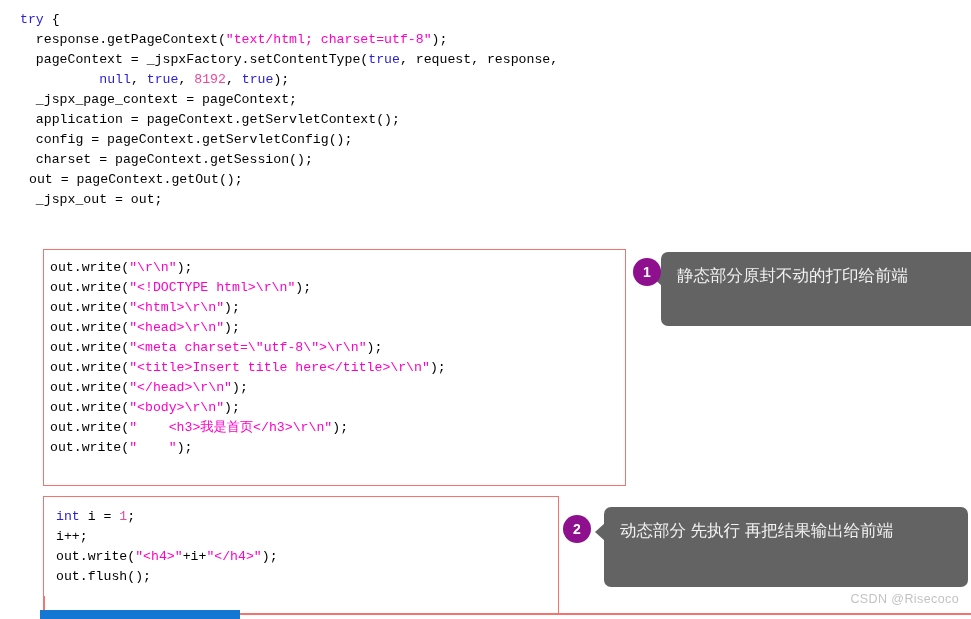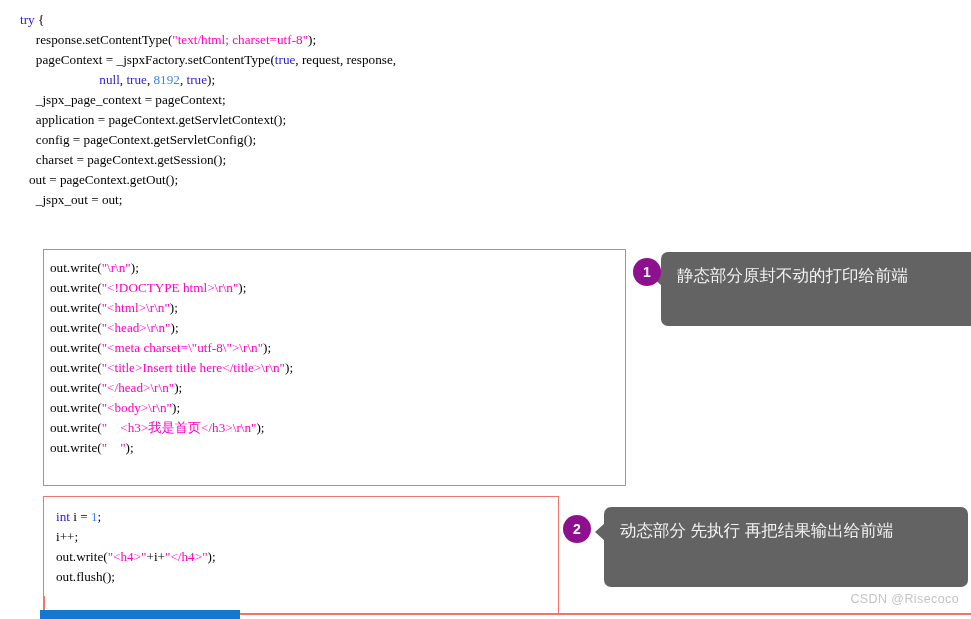--- a/index.html
+++ b/index.html
@@ -22,30 +22,30 @@
     position: absolute;
     left: 0; top: 0;
     width: 971px;
     height: 619px;
   }
 
   .code-line {
     position: absolute;
     left: 0;
     white-space: pre;
-    font-family: Liberation Serif, serif;
+    font-family: Liberation Mono, monospace;
     font-size: 13.2px;
     line-height: 20px;
     color: #000000;
     letter-spacing: 0px;
     text-align: right;
   }
   .tok-kw2  { color: #2b22d6; }
   .tok-str  { color: #ff00c8; }
-  .tok-num  { color: #3b82f6; }
+  .tok-num  { color: #ec4899; }
   .tok-plain{ color: #000000; }
 
   
   .red-box {
     position: absolute;
     border: 1.6px solid #f4736e;
     box-sizing: border-box;
     background: transparent;
     pointer-events: none;
   }
@@ -140,21 +140,21 @@
     z-index: 4;
   }
 </style>
 </head>
 <body>
 
 <div class="code-canvas">
 
   <div id="code-top">
       <div class="code-line" style="left: 20px; top: 10px;"><span class="tok-kw2">try</span><span class="tok-plain"> {</span></div>
-      <div class="code-line" style="left: 35.86px; top: 30px;"><span class="tok-plain">response.setContentType(</span><span class="tok-str">"text/html; charset=utf-8"</span><span class="tok-plain">);</span></div>
+      <div class="code-line" style="left: 35.86px; top: 30px;"><span class="tok-plain">response.getPageContext(</span><span class="tok-str">"text/html; charset=utf-8"</span><span class="tok-plain">);</span></div>
       <div class="code-line" style="left: 35.86px; top: 50px;"><span class="tok-plain">pageContext = _jspxFactory.setContentType(</span><span class="tok-kw2">true</span><span class="tok-plain">, request, response,</span></div>
       <div class="code-line" style="left: 99.3px; top: 70px;"><span class="tok-kw2">null</span><span class="tok-plain">, </span><span class="tok-kw2">true</span><span class="tok-plain">, </span><span class="tok-num">8192</span><span class="tok-plain">, </span><span class="tok-kw2">true</span><span class="tok-plain">);</span></div>
       <div class="code-line" style="left: 35.86px; top: 90px;"><span class="tok-plain">_jspx_page_context = pageContext;</span></div>
       <div class="code-line" style="left: 35.86px; top: 110px;"><span class="tok-plain">application = pageContext.getServletContext();</span></div>
       <div class="code-line" style="left: 35.86px; top: 130px;"><span class="tok-plain">config = pageContext.getServletConfig();</span></div>
       <div class="code-line" style="left: 35.86px; top: 150px;"><span class="tok-plain">charset = pageContext.getSession();</span></div>
       <div class="code-line" style="left: 29px; top: 170px;"><span class="tok-plain">out = pageContext.getOut();</span></div>
       <div class="code-line" style="left: 35.86px; top: 190px;"><span class="tok-plain">_jspx_out = out;</span></div>
     </div>
 

